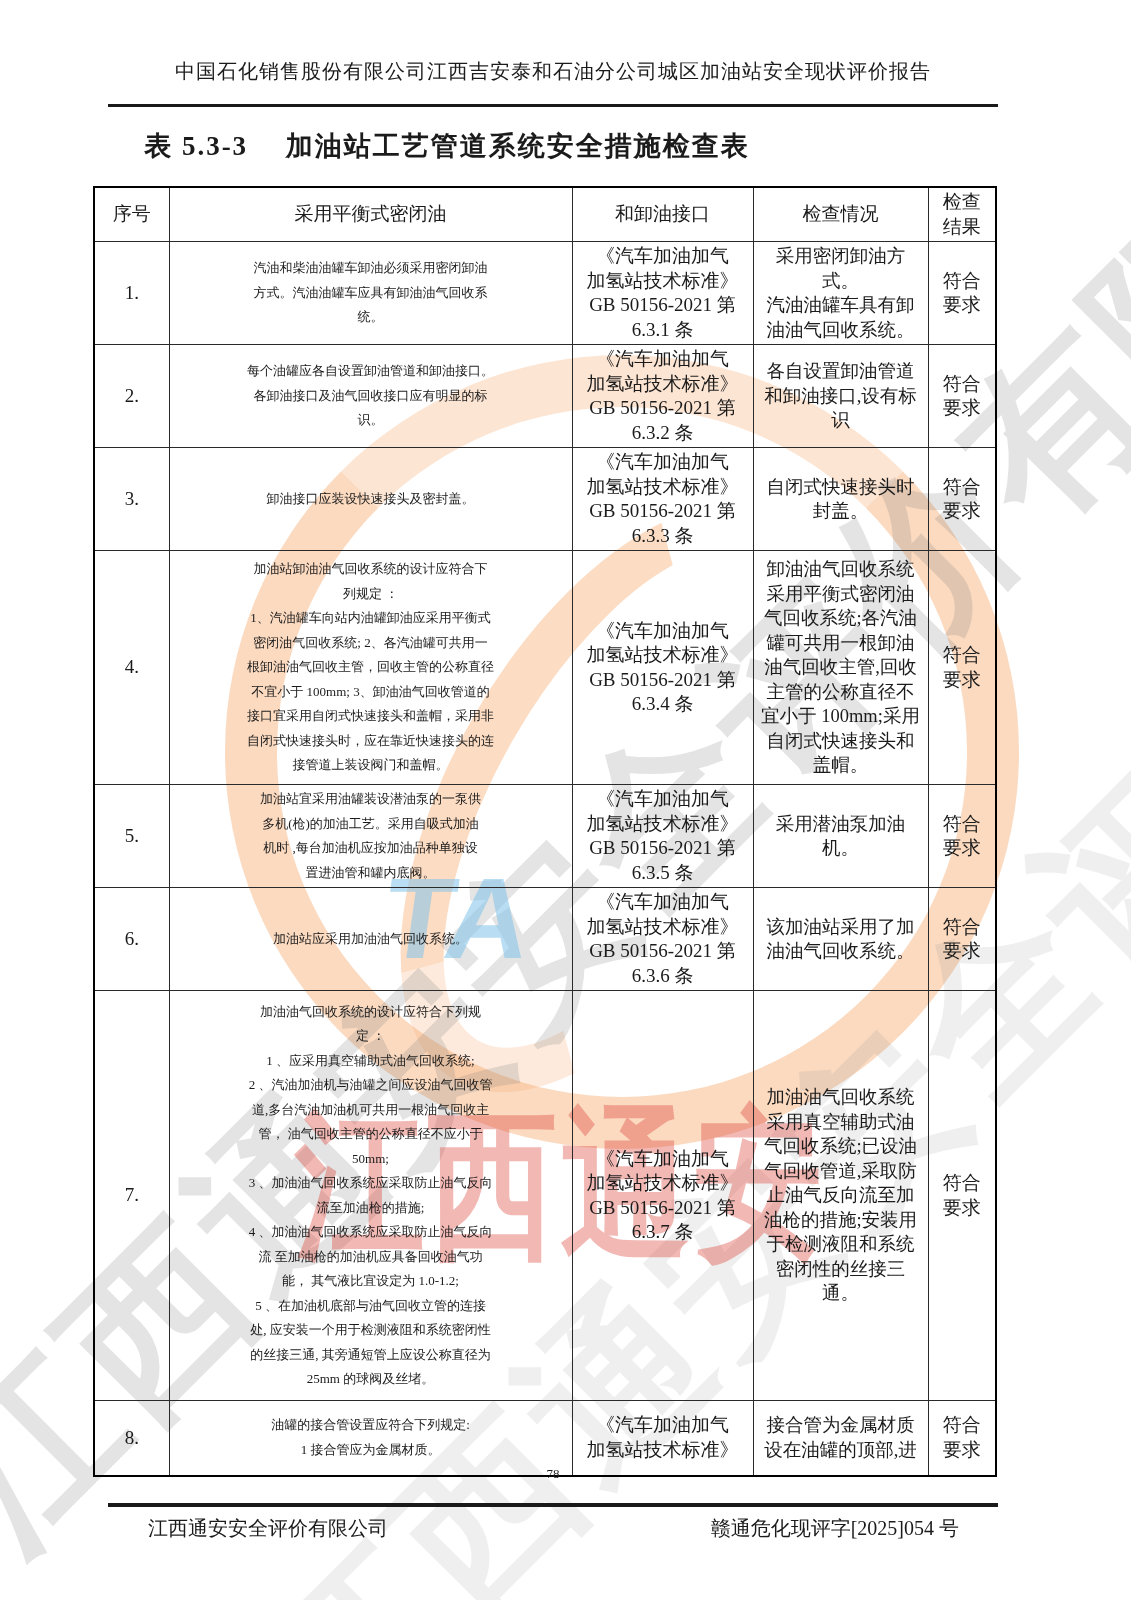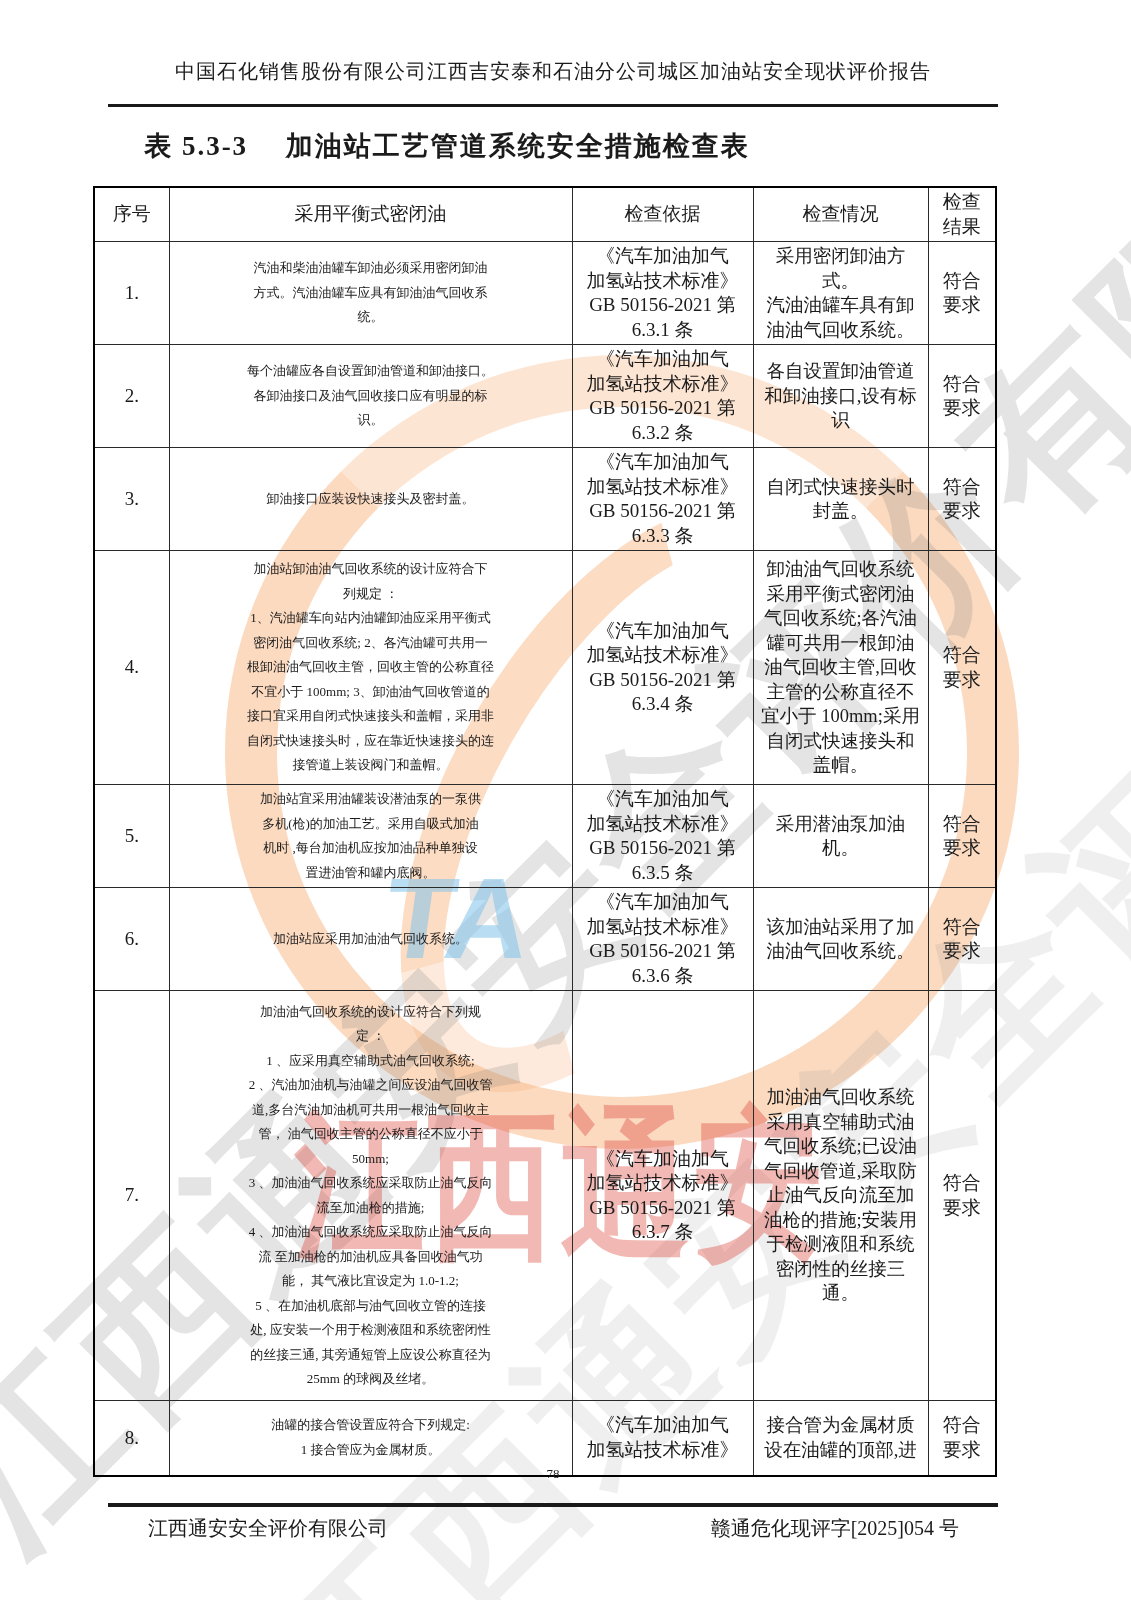--- a/index.html
+++ b/index.html
@@ -104,21 +104,21 @@
         <col style="width:75px">
           <col style="width:403px">
           <col style="width:181px">
           <col style="width:175px">
           <col style="width:68px">
       </colgroup>
       <tbody>
           <tr class="hrow">
         <th>序号</th>
         <th>采用平衡式密闭油</th>
-        <th>检查依据</th>
+        <th>和卸油接口</th>
         <th>检查情况</th>
         <th>检查
 结果</th>
       </tr>
       <tr class="r1">
         <td>1.</td>
         <td class="item b">汽油和柴油油罐车卸油必须采用密闭卸油
 方式。汽油油罐车应具有卸油油气回收系
 统。</td>
         <td class="b">《汽车加油加气

